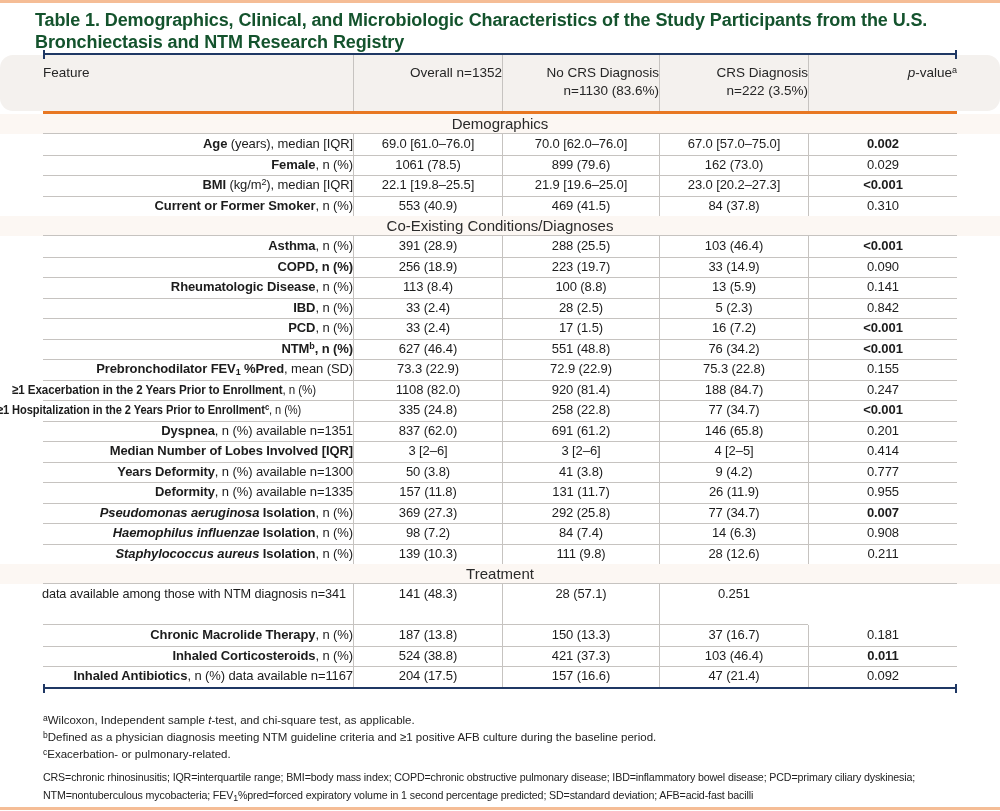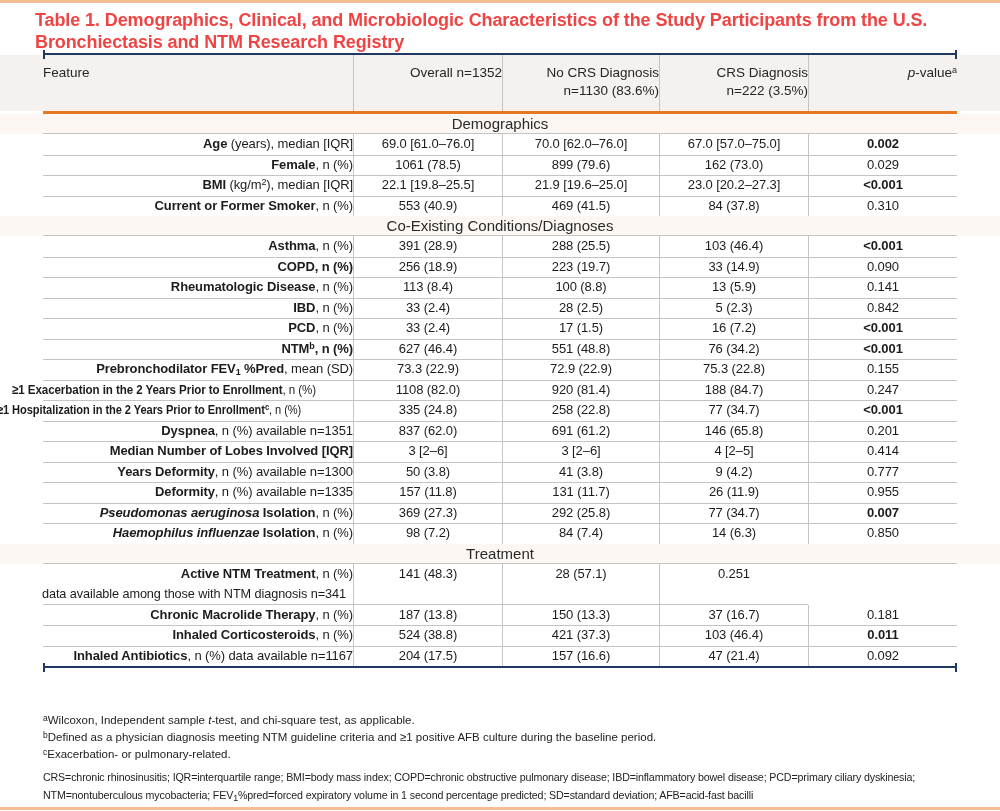--- a/index.html
+++ b/index.html
@@ -8,30 +8,30 @@
   }
   *{margin:0;padding:0;box-sizing:border-box;}
   html,body{background:#ffffff;}
   body{font-family:"Liberation Sans","DejaVu Sans",sans-serif;color:var(--ink);}
   .sheet{position:relative;width:1000px;height:811px;background:#fff;overflow:hidden;}
 
   .topline{position:absolute;top:0;left:0;width:1000px;height:3px;background:var(--salmon);}
   .bottomline{position:absolute;bottom:1px;left:0;width:1000px;height:3px;background:var(--salmon);}
 
   .title{position:absolute;top:9px;left:35px;width:952px;
-         font-size:18px;font-weight:bold;line-height:22px;letter-spacing:-0.1px;color:#ef4444;}
+         font-size:18px;font-weight:bold;line-height:22px;letter-spacing:-0.1px;color:#14532d;}
 
   .tablewrap{position:absolute;top:53px;left:0;width:1000px;}
 
   .rule{position:relative;height:2px;}
   .rule .bar{position:absolute;left:43px;right:43px;top:0;height:2px;background:var(--navy);}
   .rule .tick{position:absolute;width:2px;height:9px;top:-3px;background:var(--navy);}
   .rule .tick.l{left:43px;} .rule .tick.r{right:43px;}
 
-  .row{display:grid;grid-template-columns:43px 310px 149px 157px 149px 149px 43px;}
+  .row{display:grid;grid-template-columns:43px 310px 149px 157px 149px 149px 43px;border-radius:13px;}
 
   .header-row{height:56px;background:var(--headbg);font-size:13.5px;color:#262626;}
   .hcell{padding-top:9px;line-height:18px;text-align:right;}
   .hcell.feature{text-align:left;}
   .hcell.vline{border-left:1px solid var(--hair);}
   .hline{display:block;}
 
   .orange-line{position:relative;height:3px;}
   .orange-line .bar{position:absolute;left:43px;right:43px;top:0;height:3px;background:var(--orange);}
 
@@ -297,28 +297,38 @@
           <div></div>
         </div>
         <div class="row data-row">
           <div></div>
           <div class="cell label-cell">
             <div class="lab-line"><span class="b i">Haemophilus influenzae</span><span class="b "> Isolation</span><span>, n (%)</span></div>
           </div>
           <div class="cell val-cell">98 (7.2)</div>
           <div class="cell val-cell">84 (7.4)</div>
           <div class="cell val-cell">14 (6.3)</div>
-          <div class="cell val-cell">0.850</div>
+          <div class="cell val-cell">0.908</div>
+          <div></div>
+        </div>
+        <div class="row data-row">
+          <div></div>
+          <div class="cell label-cell">
+            <div class="lab-line"><span class="b i">Staphylococcus aureus</span><span class="b "> Isolation</span><span>, n (%)</span></div>
+          </div>
+          <div class="cell val-cell">139 (10.3)</div>
+          <div class="cell val-cell">111 (9.8)</div>
+          <div class="cell val-cell">28 (12.6)</div>
+          <div class="cell val-cell">0.211</div>
           <div></div>
         </div>
         <div class="section-row"><span>Treatment</span><span class="uline"></span></div>
         <div class="row data-row double">
           <div></div>
           <div class="cell label-cell">
-            <div class="lab-line"><span class="b ">Active NTM Treatment</span><span>, n (%)</span></div>
             <div class="lab-line" style="transform: scaleX(0.977);"><span>data available among those with NTM diagnosis n=341</span></div>
           </div>
           <div class="cell val-cell">141 (48.3)</div>
           <div class="cell val-cell">28 (57.1)</div>
           <div class="cell val-cell">0.251</div>
           <div></div>
         </div>
         <div class="row data-row">
           <div></div>
           <div class="cell label-cell">

